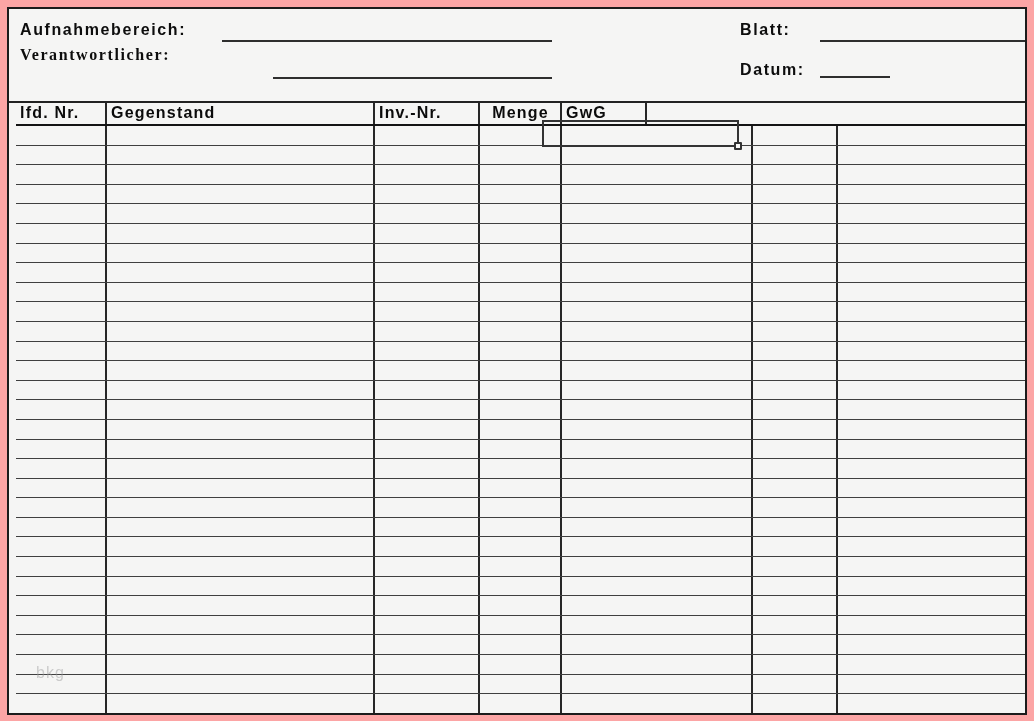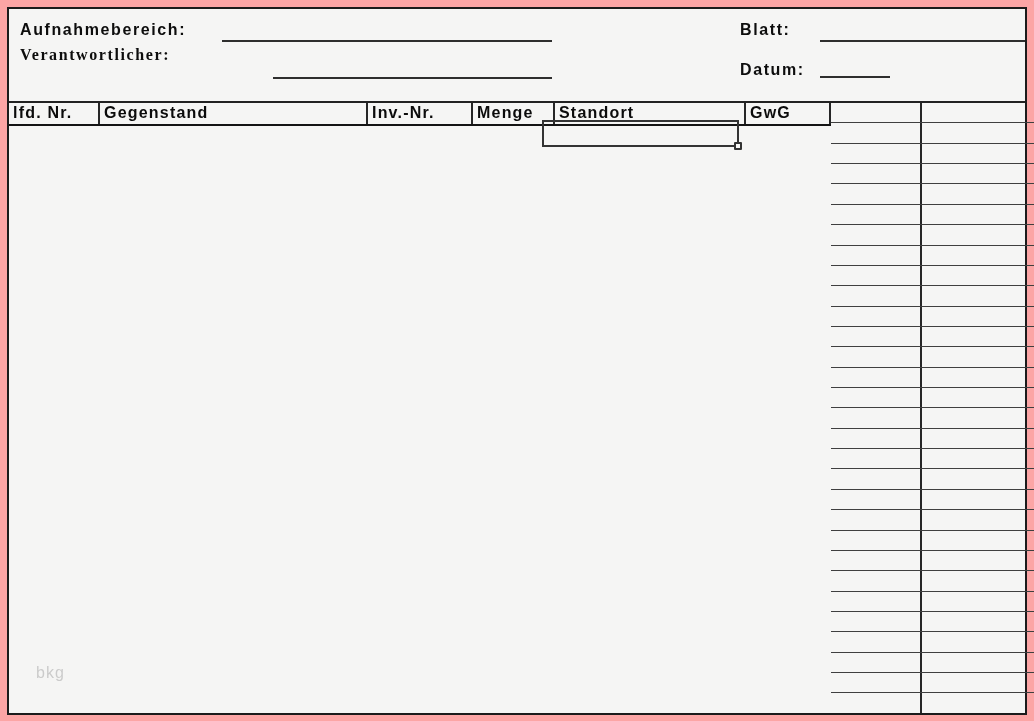--- a/index.html
+++ b/index.html
@@ -27,37 +27,37 @@
   .fill-line {
     position:absolute; height:0; border-bottom:2px solid #2e2e2e;
   }
   .ln-aufnahme { left:213px; top:31px; width:330px; }
   .ln-verant   { left:264px; top:68px; width:279px; }
   .ln-datum    { left:811px; top:31px; width:205px; }
   .ln-blatt    { left:811px; top:67px; width:70px; }
   
   .sheet {
     position:absolute; left:0; top:92px; right:0; bottom:0;
-    border-top:2px solid #222222; display:flex; flex-direction:row;
+    border-top:2px solid #222222; display:flex; flex-direction:column;padding-left:7px;
   }
   .hrow {
     display:flex; height:23px; border-bottom:2px solid #141414; flex:0 0 auto;
   }
   .hcell {
     font-weight:700; font-size:16px; letter-spacing:1.2px; color:#0b0b0b;
     padding:1px 3px 0 4px; white-space:nowrap; overflow:hidden;
     border-right:2px solid #262626;
   }
   .row { display:flex; flex:1 1 0; }
   .row + .row { border-top:1.5px solid #3f3f3f; }
   .cell { border-right:2px solid #262626; height:100%; }
   .c0 { width:91px;  flex:0 0 auto; }
   .c1 { width:268px; flex:0 0 auto; }
   .c2 { width:105px; flex:0 0 auto; }
-  .c3 { width:82px;  flex:0 0 auto; }
+  .c3 { width:82px;  flex:0 0 auto;text-align:center; }
   .c4 { width:191px; flex:0 0 auto; }
   .c5 { width:85px;  flex:0 0 auto; }
   .c6 { flex:1 1 auto; border-right:none; }
   
   .cursor {
     position:absolute; left:533px; top:111px; width:197px; height:27px;
     border:2px solid #333333; background:transparent; z-index:5;
   }
   .fill-handle {
     position:absolute; right:-5px; bottom:-5px; width:8px; height:8px;
@@ -86,21 +86,20 @@
 
     <span class="form-label fl-blatt">Datum:</span>
     <div class="fill-line ln-blatt"></div>
 
     <div class="sheet">
       <div class="hrow">
         <div class="hcell c0">lfd. Nr.</div>
         <div class="hcell c1">Gegenstand</div>
         <div class="hcell c2">Inv.-Nr.</div>
         <div class="hcell c3">Menge</div>
-        <div class="hcell c4">Standort</div>
         <div class="hcell c5">GwG</div>
       </div>
       <div id="body-rows" style="display:flex;flex-direction:column;flex:1 1 auto;">
           <div class="row">
             <div class="cell c0"></div>
             <div class="cell c1"></div>
             <div class="cell c2"></div>
             <div class="cell c3"></div>
             <div class="cell c4"></div>
             <div class="cell c5"></div>

